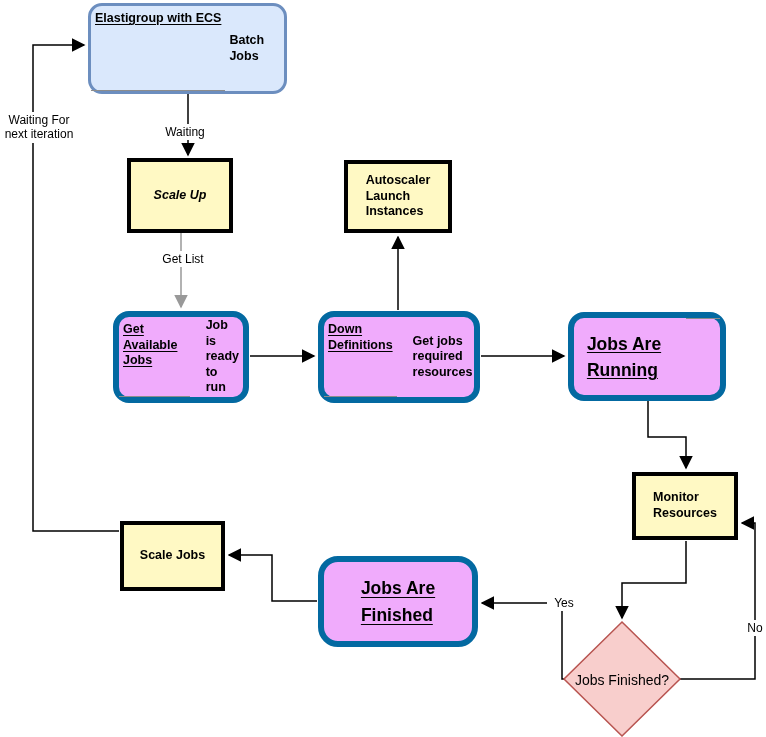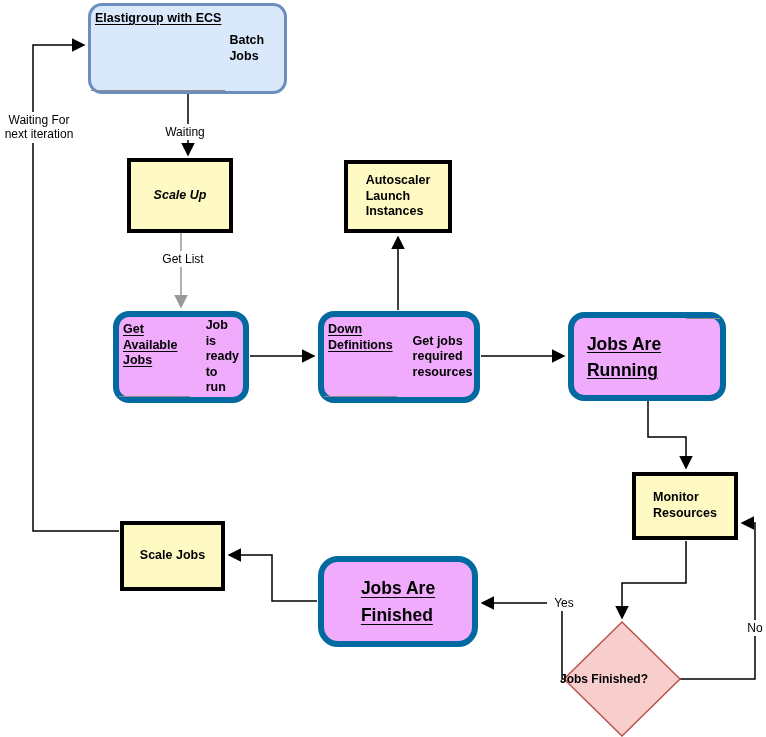--- a/index.html
+++ b/index.html
@@ -18,22 +18,22 @@
     border-bottom:1px solid #8c8c8c; }
   .node .bd { flex:1; display:flex; align-items:center; justify-content:center;
     padding:2px 4px; white-space:pre-line; }
   .node.center-only { align-items:center; justify-content:center; white-space:pre-line; }
   .big { font-size:17.5px; text-decoration:underline; text-underline-offset:3px; line-height:1.5; }
   .node .hd.big-hd { flex:1; display:flex; align-items:center; justify-content:center;
     font-size:17.5px; line-height:1.5; border-bottom:none; }
   .node .bd.empty { flex:0 0 26px; border-top:1px solid #8c8c8c; }
   .edge-label { position:absolute; z-index:3; background:#ffffff; font-size:12px;
     font-weight:normal; text-align:center; line-height:1.2; white-space:pre-line; padding:1px 2px; }
-  .diamond-label { position:absolute; z-index:3; font-size:12px; font-weight:bold;
-    text-align:left; }
+  .diamond-label { position:absolute; z-index:3; font-size:14px; font-weight:normal;
+    text-align:center; }
 </style>
 </head>
 <body>
 
 <div id="canvas">
 
   <svg class="wires" width="766" height="737" viewBox="0 0 766 737">
     <defs>
       <marker id="arrB" markerWidth="9" markerHeight="9" refX="8" refY="4.5" orient="auto">
         <path d="M0,0 L9,4.5 L0,9 z" fill="#000000"></path>

